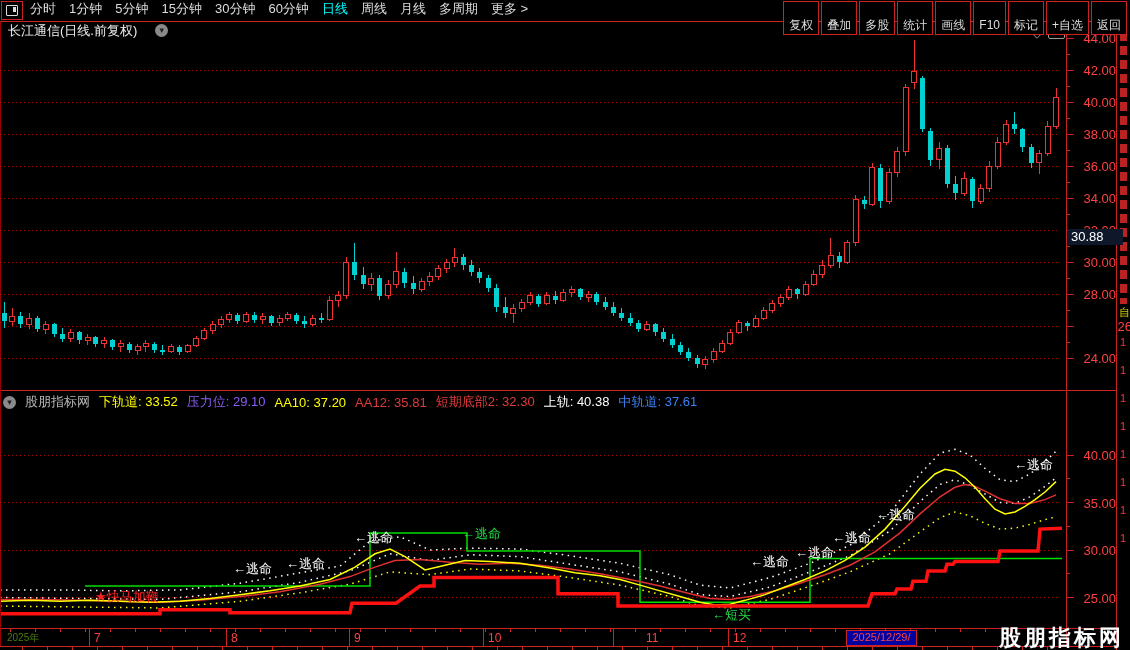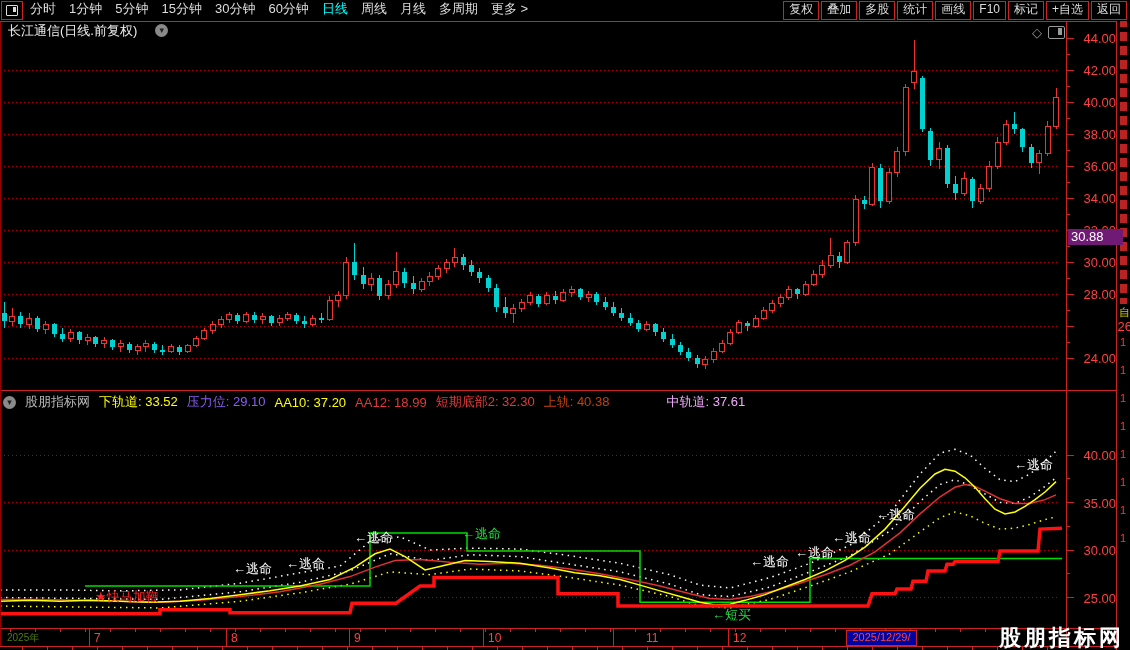--- a/index.html
+++ b/index.html
@@ -9,34 +9,34 @@
   
   #toolbar{left:0;top:0;width:1130px;height:21px;background:#000;z-index:6;}
   #tb-iconbox{left:1px;top:1px;width:20px;height:17px;border:1px solid #c22;}
   #tb-iconbox .glyph{position:absolute;left:4px;top:3px;width:10px;height:9px;border:1px solid #ddd;border-radius:1px;}
   #tb-iconbox .glyph i{position:absolute;right:1px;top:1px;width:3px;height:5px;background:#ddd;}
   #tb-menu{left:30px;top:0;height:21px;display:flex;align-items:flex-start;gap:13px;}
   .tb-item{font-size:13px;color:#ddd;cursor:default;white-space:nowrap;}
   .tb-item.active{color:#0ff;}
   #tb-buttons{right:3px;top:1px;height:19px;display:flex;gap:2px;z-index:7;}
   .tb-btn{border:1px solid #c22;color:#ddd;font-size:12px;line-height:15px;
-          padding:0 5px;background:#000;white-space:nowrap;}
+          padding:16px 5px;background:#000;white-space:nowrap;}
   
   #titlebar{left:8px;top:23px;height:15px;display:flex;align-items:center;gap:18px;z-index:5;}
   #main-title{font-size:13px;color:#eee;white-space:nowrap;}
   .circ-icon{width:13px;height:13px;border-radius:50%;background:#8a8a8a;color:#222;
              font-size:9px;line-height:12px;text-align:center;display:inline-block;}
   
   #corner-icons{left:1032px;top:25px;display:flex;gap:6px;align-items:center;z-index:5;}
   #diamond-ic{color:#999;font-size:13px;}
   #win-ic{width:15px;height:11px;border:1px solid #999;border-radius:2px;position:relative;}
   #win-ic i{position:absolute;right:2px;top:1px;width:4px;height:7px;background:#999;}
   
   .plabel{width:46px;text-align:right;font-size:13px;color:#ff4040;z-index:4;}
-  #price-badge{left:1068px;width:52px;height:16px;background:#701a75;color:#fff;
+  #price-badge{left:1068px;width:52px;height:16px;background:#0f172a;color:#fff;
                font-size:13px;line-height:16px;padding-left:3px;z-index:8;}
   
   #ind-header{left:3px;top:394px;height:16px;display:flex;align-items:center;gap:9px;z-index:5;white-space:nowrap;}
   #ind-name{font-size:13px;color:#b5b5b5;}
   .ind-field{font-size:13px;}
   
   .month-label{font-size:12px;color:#ff4040;z-index:4;}
   #year-label{left:7px;top:631px;font-size:10px;color:#4d7c0f;z-index:4;}
   #date-box{left:846px;top:630px;width:69px;height:14px;background:#0000a0;border:1px solid #c22;
             color:#ff4040;font-size:11px;line-height:13px;text-align:center;z-index:5;}
@@ -513,24 +513,24 @@
 </div>
 
 <div id="price-badge" class="abs" style="top: 228.92px;">30.88</div>
 
 <div id="ind-header" class="abs">
   <span class="circ-icon">▾</span>
   <span id="ind-name">股朋指标网</span>
 <span class="ind-field" style="color: rgb(255, 255, 0);">下轨道: 33.52</span>
     <span class="ind-field" style="color: #8b5cf6;">压力位: 29.10</span>
     <span class="ind-field" style="color: rgb(255, 255, 0);">AA10: 37.20</span>
-    <span class="ind-field" style="color: rgb(224, 58, 58);">AA12: 18.99</span>
+    <span class="ind-field" style="color: rgb(224, 58, 58);">AA12: 35.81</span>
     <span class="ind-field" style="color: rgb(224, 58, 58);">短期底部2: 32.30</span>
-    <span class="ind-field" style="color: #c2410c;">上轨: 40.38</span>
-    <span class="ind-field" style="color: #f0abfc; margin-left: 48px;">中轨道: 37.61</span>
+    <span class="ind-field" style="color: #ffffff;">上轨: 40.38</span>
+    <span class="ind-field" style="color: #3b82f6;">中轨道: 37.61</span>
   </div>
 
 <div id="year-label" class="abs">2025年</div>
 <div id="date-box" class="abs">2025/12/29/—</div>
 
 <div id="watermark" class="abs">
   <div id="wm1">股朋指标网</div>
 </div>
 
 <div id="right-strip" class="abs">

